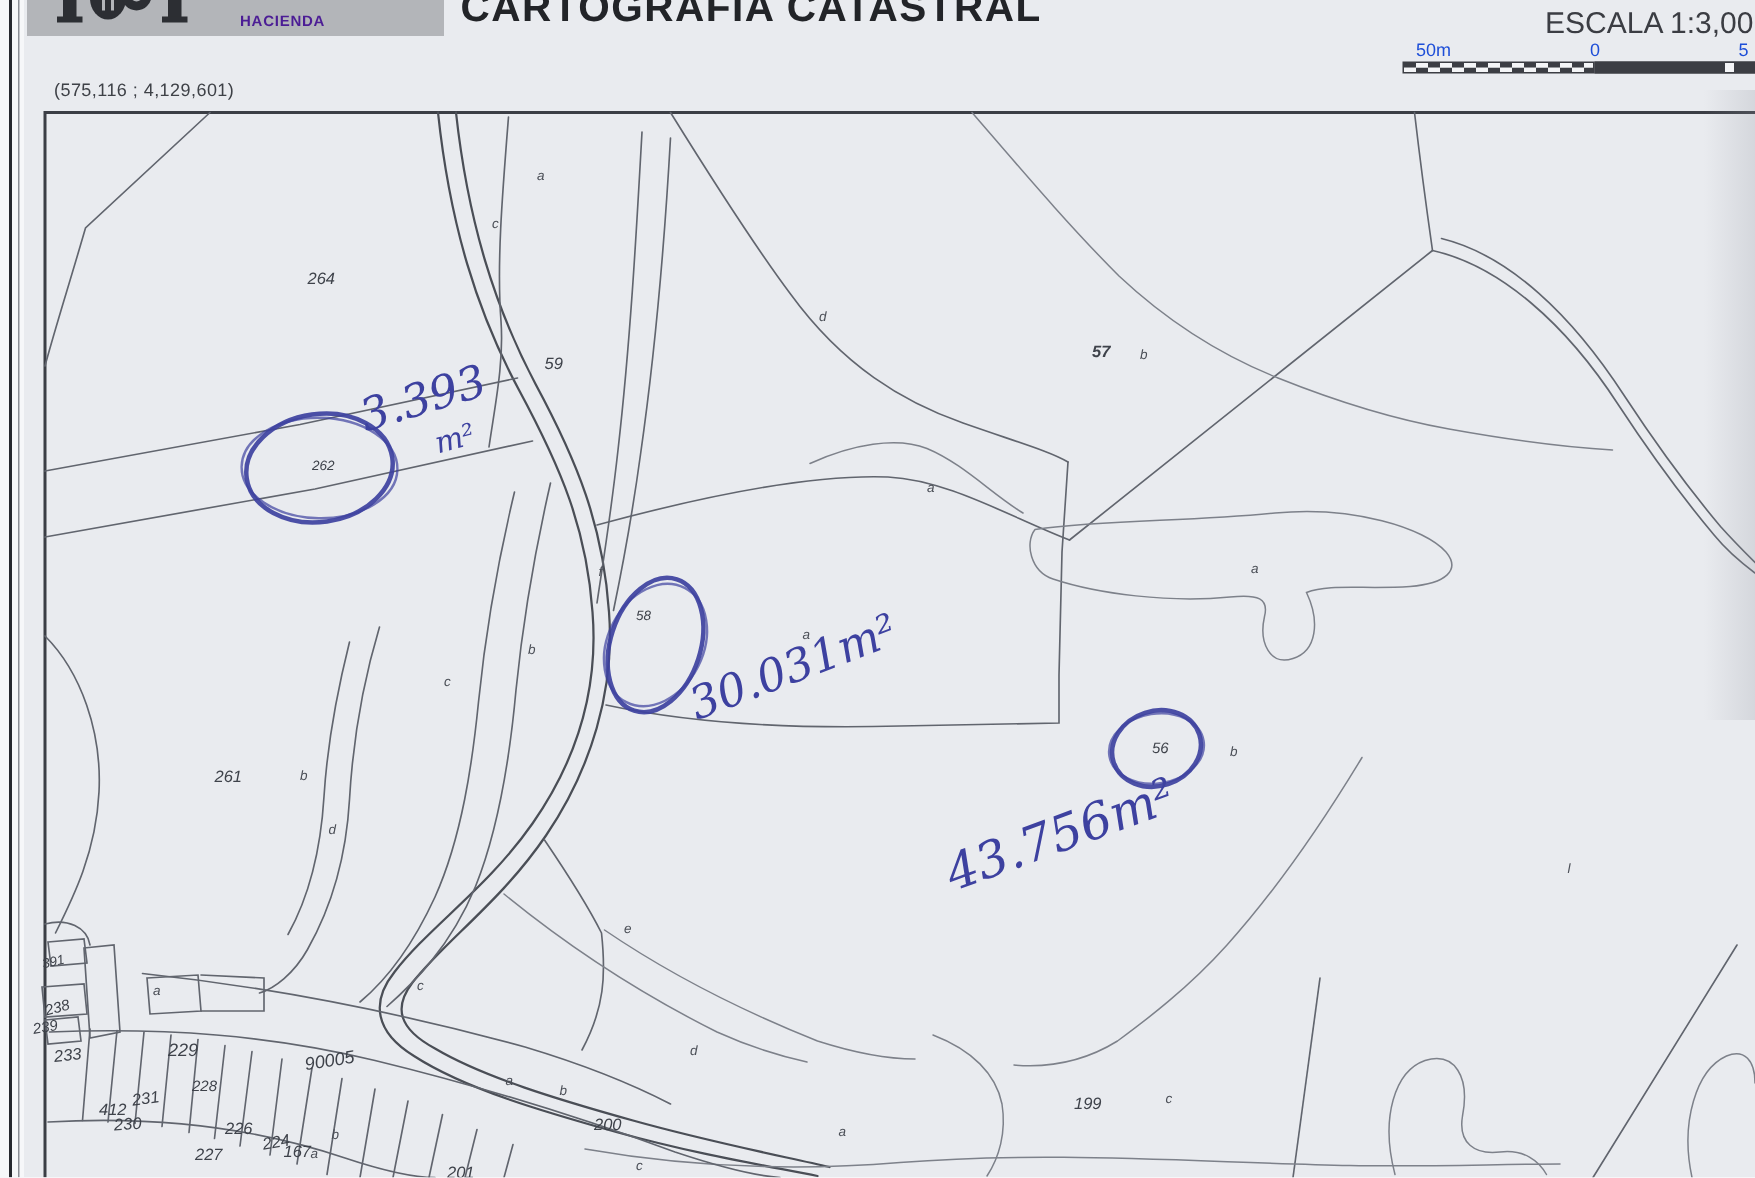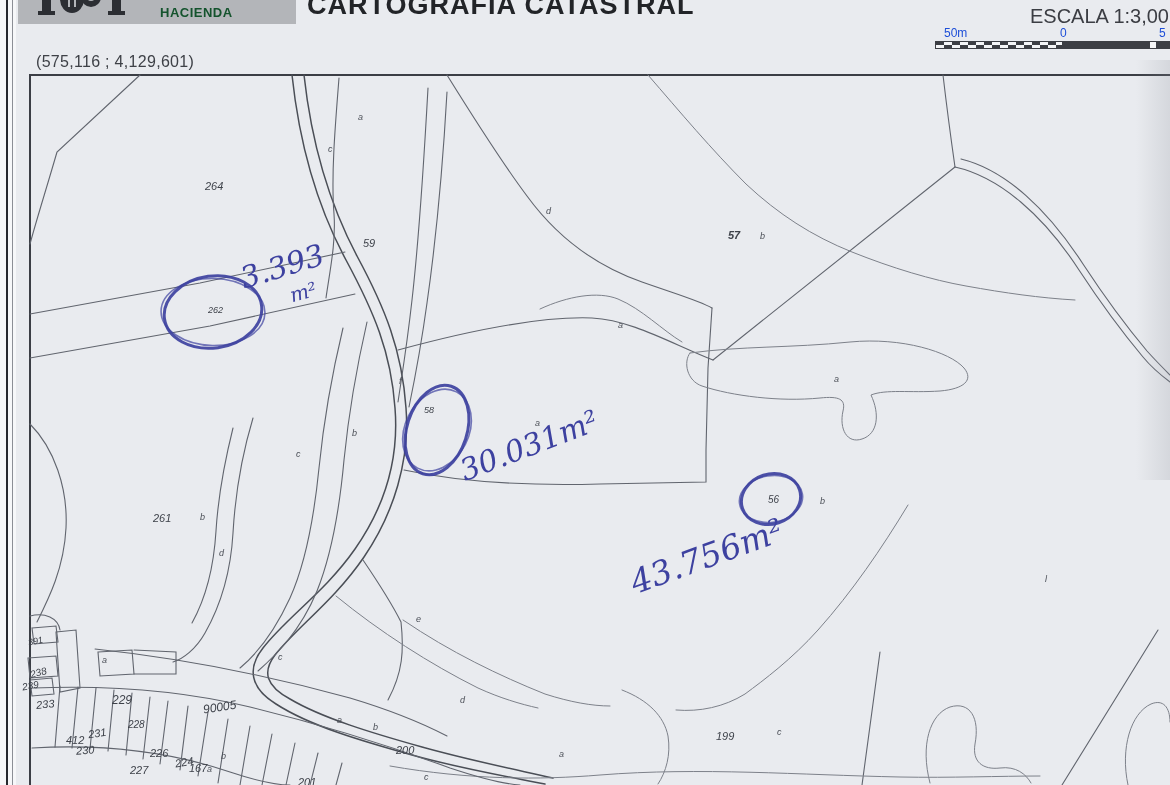--- a/index.html
+++ b/index.html
@@ -6,36 +6,36 @@
   #page{position:relative;width:1170px;height:785px;overflow:hidden;
         background:#e9ebef;font-family:"Liberation Sans",sans-serif;}
   
   .paper-left{position:absolute;left:0;top:0;width:16px;height:785px;background:#f6f7f9;}
   .edge-line-1{position:absolute;left:6px;top:0;width:2px;height:785px;background:#26282e;}
   .edge-line-2{position:absolute;left:12px;top:0;width:1px;height:785px;background:#8b8e95;}
   .edge-shade-right{position:absolute;right:0;top:60px;width:34px;height:420px;
         background:linear-gradient(to right,rgba(140,144,154,0) 0%,rgba(140,144,154,.22) 100%);}
   
   .banner{position:absolute;left:18px;top:-11px;width:278px;height:35px;background:#b3b5b9;}
-  .banner-text{position:absolute;left:142px;bottom:4px;font-size:13px;font-weight:700;
-        letter-spacing:.5px;color:#14532d;}
+  .banner-text{position:absolute;left:142px;bottom:4px;font-size:10px;font-weight:700;
+        letter-spacing:.5px;color:#4c1d95;}
   .coat{position:absolute;left:10px;top:-6px;}
   .title{position:absolute;left:307px;top:-10px;font-size:27px;font-weight:700;
         letter-spacing:1px;color:#222428;white-space:nowrap;}
   .escala{position:absolute;left:1030px;top:5px;font-size:20px;color:#3b3d43;white-space:nowrap;}
   .bar-label{position:absolute;top:26px;font-size:12px;color:#1d4ed8;}
   .scalebar{position:absolute;left:935px;top:41px;width:235px;height:8px;display:flex;}
   .scalebar-left{width:128px;height:100%;box-sizing:border-box;border:1px solid #3c3e44;
      background:
        repeating-linear-gradient(90deg,#3c3e44 0 8px,#f4f5f7 8px 16px) top/100% 50% no-repeat,
        repeating-linear-gradient(90deg,#f4f5f7 0 8px,#3c3e44 8px 16px) bottom/100% 50% no-repeat;}
   .scalebar-right{flex:1;height:100%;box-sizing:border-box;border:1px solid #3c3e44;
      background:#3c3e44;position:relative;}
   .scalebar-notch{position:absolute;left:86px;top:0;width:6px;height:100%;background:#f4f5f7;}
-  .coords{position:absolute;left:36px;top:53px;font-size:16px;color:#3e4147;letter-spacing:.3px;}
+  .coords{position:absolute;left:36px;top:53px;font-size:12px;color:#3e4147;letter-spacing:.3px;}
   
   #map-svg{position:absolute;left:0;top:0;}
   .ln{fill:none;stroke:#61656e;stroke-width:1.1;stroke-linecap:round;}
   .ln-d{fill:none;stroke:#4a4e56;stroke-width:1.5;stroke-linecap:round;}
   .ln-l{fill:none;stroke:#7d818a;stroke-width:1;stroke-linecap:round;}
   .border{fill:none;stroke:#3b3e45;stroke-width:2;}
   #labels-layer{position:absolute;left:0;top:0;width:1170px;height:785px;}
   .parcel-label{position:absolute;font-style:italic;font-size:11px;color:#3e424a;white-space:nowrap;}
   .letter-label{position:absolute;font-style:italic;font-size:9px;color:#4b4f57;}
   .ink-text{position:absolute;font-family:"DejaVu Serif",serif;font-style:italic;
@@ -136,21 +136,21 @@
       </g>
   </svg>
 
   <div id="labels-layer">
       <span class="parcel-label" style="left: 205px; top: 180px;">264</span>
       <span class="parcel-label" style="left: 363px; top: 237px;">59</span>
       <span class="parcel-label" style="left: 208px; top: 305px; font-size: 9px;">262</span>
       <span class="parcel-label" style="left: 728px; top: 229px; font-weight: bold;">57</span>
       <span class="parcel-label" style="left: 424px; top: 405px; font-size: 9px;">58</span>
       <span class="parcel-label" style="left: 768px; top: 494px; font-size: 10px;">56</span>
-      <span class="parcel-label" style="left: 143px; top: 512px; margin-left: 10px;">261</span>
+      <span class="parcel-label" style="left: 143px; top: 512px;">261</span>
       <span class="parcel-label" style="left: 396px; top: 697px; margin-top: 47px;">200</span>
       <span class="parcel-label" style="left: 716px; top: 730px;">199</span>
       <span class="parcel-label" style="left: 203px; top: 700px; font-size: 12px; transform: rotate(-9deg);">90005</span>
       <span class="parcel-label" style="left: 36px; top: 698px; transform: rotate(-6deg);">233</span>
       <span class="parcel-label" style="left: 66px; top: 734px;">412</span>
       <span class="parcel-label" style="left: 88px; top: 727px; transform: rotate(-8deg);">231</span>
       <span class="parcel-label" style="left: 76px; top: 744px; transform: rotate(-4deg);">230</span>
       <span class="parcel-label" style="left: 112px; top: 693px; font-size: 12px;">229</span>
       <span class="parcel-label" style="left: 128px; top: 719px; font-size: 10px;">228</span>
       <span class="parcel-label" style="left: 150px; top: 747px;">226</span>

